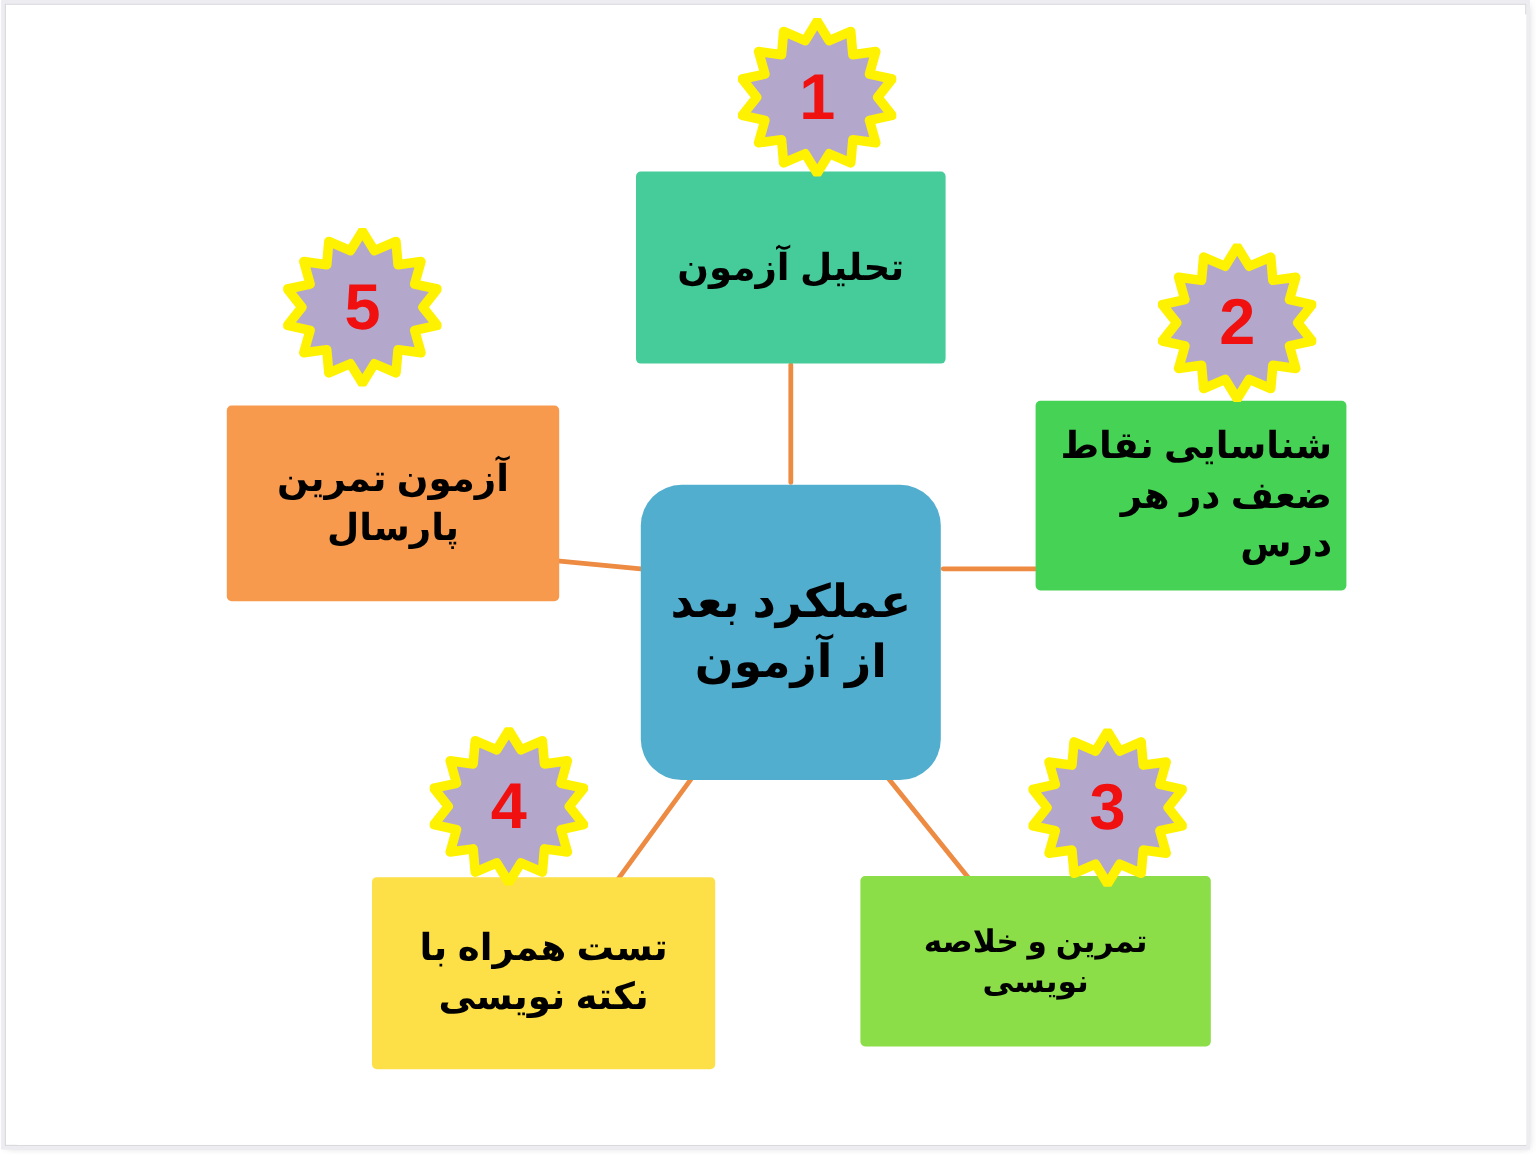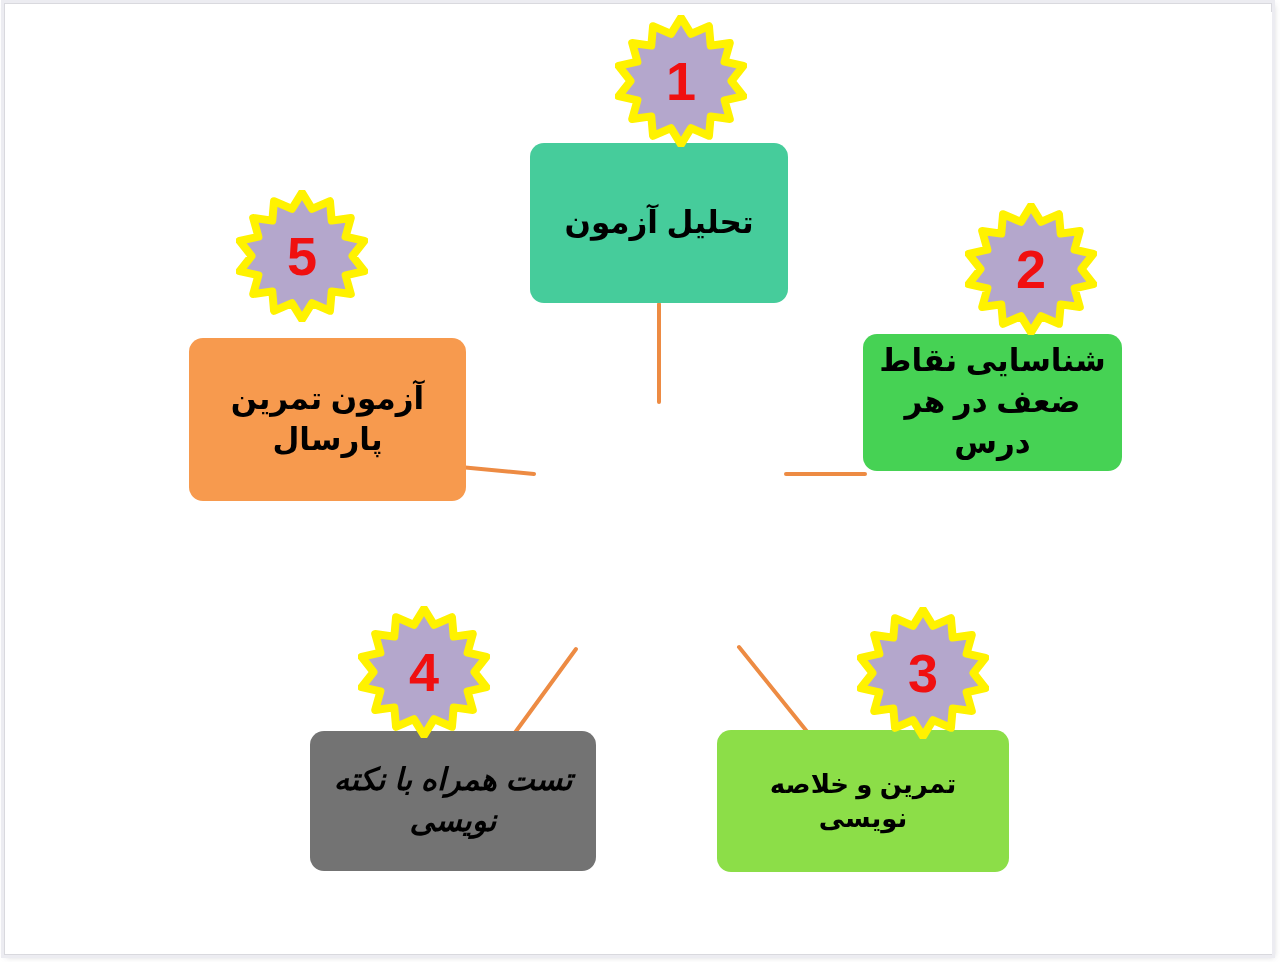--- a/index.html
+++ b/index.html
@@ -51,21 +51,21 @@
     pointer-events: none;
   }
 
   
   .node {
     position: absolute;
     display: flex;
     align-items: center;
     justify-content: center;
     text-align: center;
-    border-radius: 14px;
+    border-radius: 4px;
     box-sizing: border-box;
     color: #000000;
     font-weight: bold;
     line-height: 1.32;
     padding: 6px 12px;
     direction: rtl;
   }
 
   .node-center {
     border-radius: 34px;
@@ -115,34 +115,37 @@
       <svg class="connectors" viewBox="0 0 1258 942" preserveAspectRatio="none">
         <g stroke="#ED8B43" stroke-width="4" stroke-linecap="round" fill="none">
           <line x1="645" y1="390" x2="645" y2="292"></line>
           <line x1="772" y1="462" x2="851" y2="462"></line>
           <line x1="520" y1="462" x2="446" y2="455"></line>
           <line x1="725" y1="635" x2="795" y2="722"></line>
           <line x1="562" y1="637" x2="500" y2="722"></line>
         </g>
       </svg>
 
+      <div class="node node-center" style="left:520px; top:392px; width:250px; height:246px; background:#52AECF;">
+        <span>عملکرد بعد از آزمون</span>
+      </div>
 
       <div class="node node-branch" style="left:516px; top:131px; width:258px; height:160px; background:#46CC9B;">
         <span>تحلیل آزمون</span>
       </div>
 
-      <div class="node node-branch" style="left:849px; top:322px; width:259px; height:137px; background:#46D254;">
+      <div class="node node-branch" style="left:849px; top:322px; width:259px; height:158px; background:#46D254;text-align:right;">
         <span>شناسایی نقاط ضعف در هر درس</span>
       </div>
 
       <div class="node node-branch" style="left:703px; top:718px; width:292px; height:142px; background:#8CDE48; font-size:26px;">
         <span>تمرین و خلاصه نویسی</span>
       </div>
 
-      <div class="node node-branch" style="left:296px; top:719px; width:286px; height:140px; background:#737373;font-style:italic;">
+      <div class="node node-branch" style="left:296px; top:719px; width:286px; height:160px; background:#fde047;">
         <span>تست همراه با نکته نویسی</span>
       </div>
 
       <div class="node node-branch" style="left:175px; top:326px; width:277px; height:163px; background:#F79A4E;">
         <span>آزمون تمرین پارسال</span>
       </div>
 
       <div class="badge" style="left:601px; top:3px;">
         <svg viewBox="0 0 100 100">
           <polygon points="50,2 57.6,14.3 71.2,8.5 72.5,23.2 87,21.2 83,35.4 97.3,38.5 88.2,50 97.3,61.5 83,64.6 87,78.8 72.5,76.8 71.2,91.5 57.6,85.7 50,98 42.4,85.7 28.8,91.5 27.5,76.8 13,78.8 17,64.6 2.7,61.5 11.8,50 2.7,38.5 17,35.4 13,21.2 27.5,23.2 28.8,8.5 42.4,14.3" fill="#B4A7CC" stroke="#FFF200" stroke-width="6" stroke-linejoin="round"></polygon>

